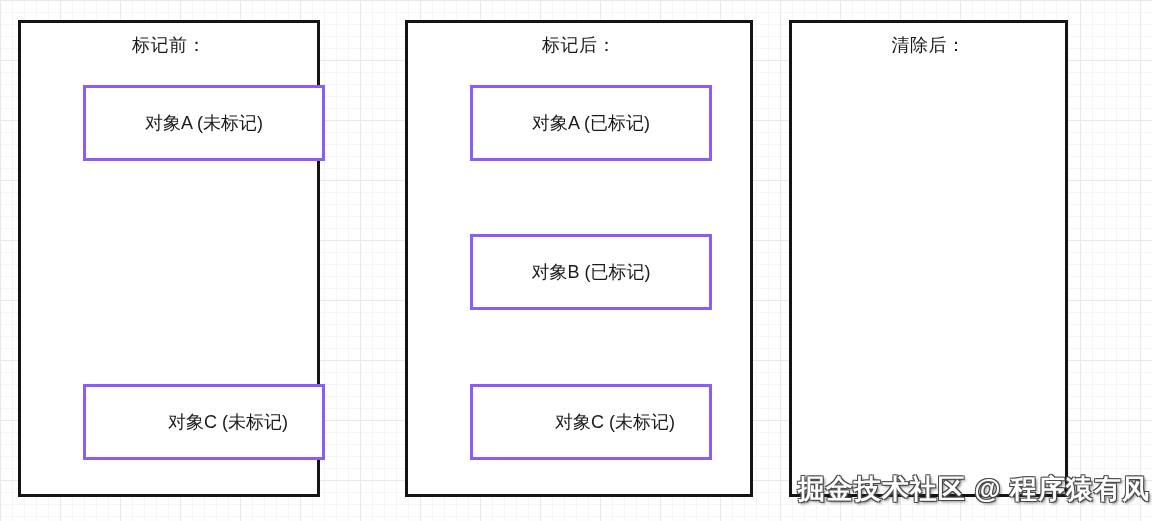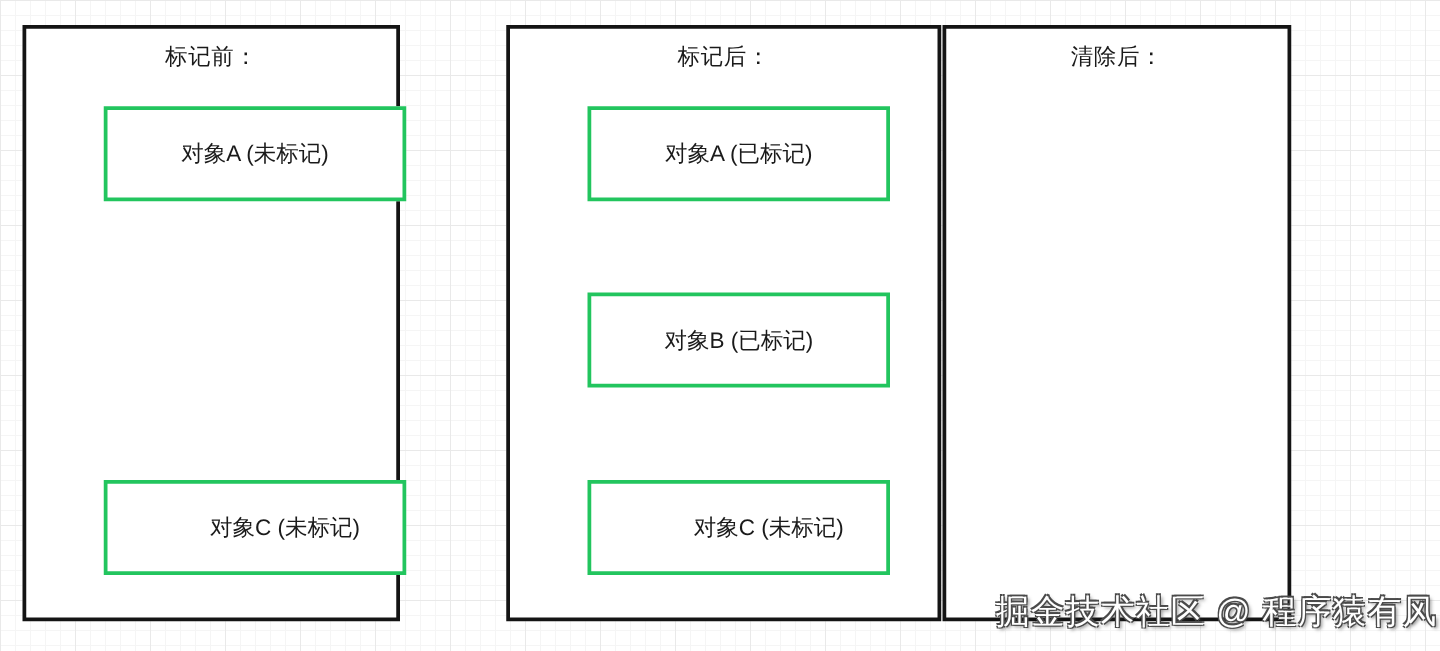--- a/index.html
+++ b/index.html
@@ -25,58 +25,58 @@
   .panel {
     position: absolute;
     top: 20px;
     height: 477px;
     background: #ffffff;
     border: 3px solid #141414;
     box-sizing: border-box;
   }
   .panel.p0 { left: 18px;  width: 302px; }
   .panel.p1 { left: 405px; width: 348px; text-decoration: underline; }
-  .panel.p2 { left: 754px; width: 279px; }
+  .panel.p2 { left: 789px; width: 279px; }
 
   .panel-title {
     position: absolute;
     top: 10px;
     left: 0;
     right: 0;
     text-align: center;
     font-size: 18px;
     line-height: 24px;
     color: #1a1a1a;
     letter-spacing: 0.5px;
   }
   .obj-box {
     position: absolute;
     left: 62px;
     width: 242px;
     height: 76px;
-    border: 3px solid #22c55e;
+    border: 3px solid #8b5cf6;
     box-sizing: border-box;
     background: #ffffff;
     display: flex;
     align-items: center;
     justify-content: center;
     font-size: 18px;
     color: #1a1a1a;
     white-space: nowrap;
   }
   .obj-box.row-0 { top: 62px; }
   .obj-box.row-1 { top: 211px; }
   .obj-box.row-2 { top: 361px; padding-left: 48px; }
 
   .watermark {
     position: absolute;
     right: 2px;
     bottom: 14px;
     font-size: 27px;
-    font-weight: 400;
+    font-weight: 700;
     letter-spacing: 1px;
     white-space: nowrap;
     color: #ffffff;
     text-shadow:
       -1px -1px 0 #4a4a4a,
        1px -1px 0 #4a4a4a,
       -1px  1px 0 #4a4a4a,
        1px  1px 0 #4a4a4a,
        2px  2px 3px rgba(50, 50, 50, 0.65);
   }

